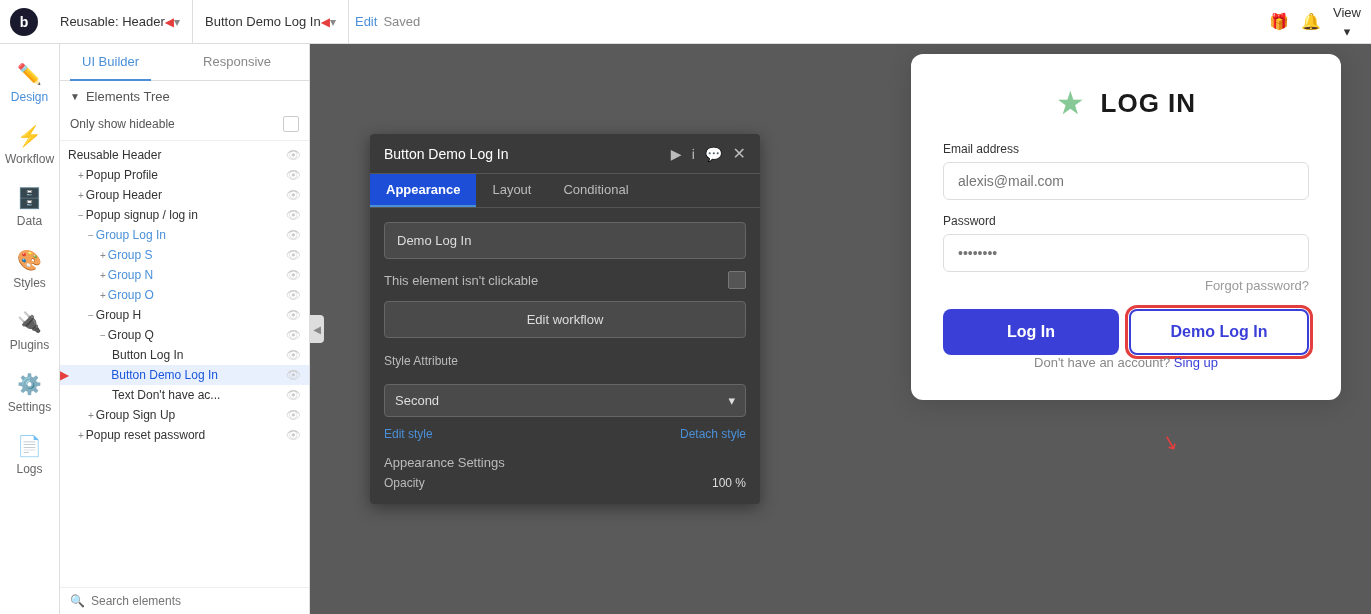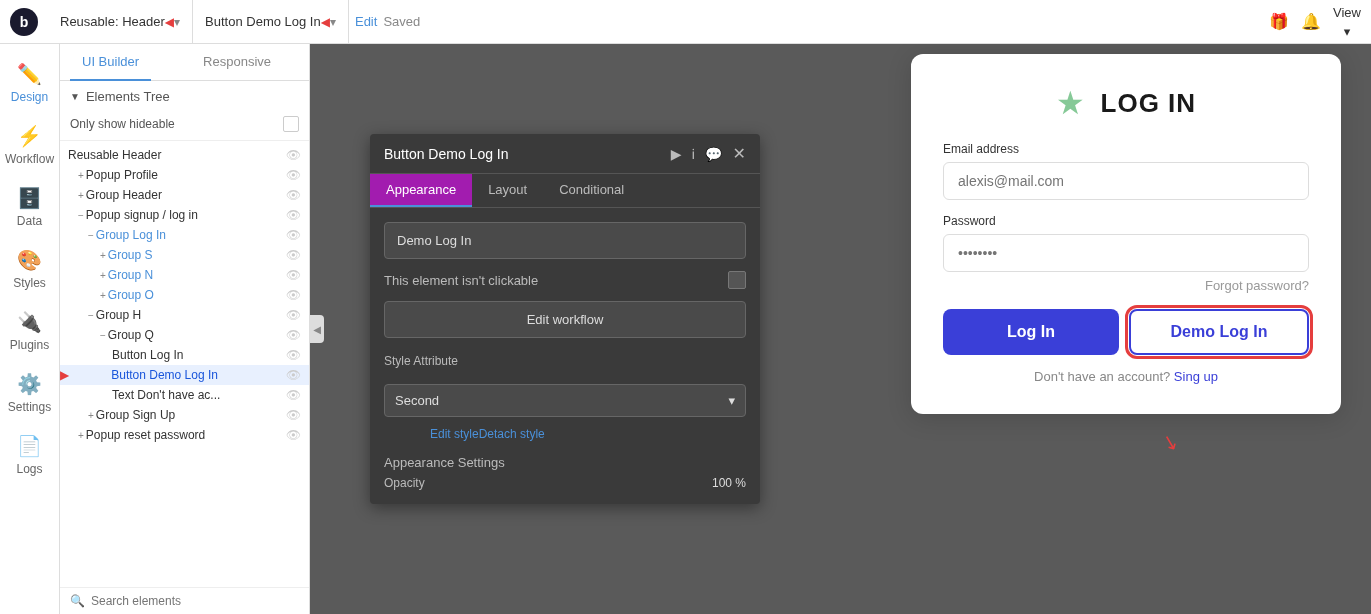--- a/index.html
+++ b/index.html
@@ -135,21 +135,21 @@
     .button-panel-icons { display: flex; align-items: center; gap: 10px; }
     .button-panel-icon { color: #bbb; font-size: 14px; cursor: pointer; }
     .button-panel-close { color: #bbb; font-size: 16px; cursor: pointer; }
     .button-panel-tabs {
       display: flex; border-bottom: 1px solid #555;
     }
     .button-panel-tab {
       padding: 8px 16px; font-size: 13px; color: #bbb; cursor: pointer;
     }
     .button-panel-tab.active {
-      background: #a21caf; color: #fff; border-bottom: 2px solid #4a90d9;
+      background: #1d4ed8; color: #fff; border-bottom: 2px solid #4a90d9; font-weight: bold;
     }
     .button-panel-body { padding: 14px; }
 
     .demo-login-box {
       background: #4a4a4a; border: 1px solid #666; border-radius: 4px;
       padding: 10px 12px; color: #ddd; font-size: 13px; margin-bottom: 12px;
     }
     .not-clickable-row {
       display: flex; align-items: center; justify-content: space-between;
       margin-bottom: 12px;
@@ -165,21 +165,21 @@
     }
 
     .style-attr-label { color: #bbb; font-size: 12px; margin-bottom: 16px; }
     .style-attr-select {
       width: 100%; background: #4a4a4a; border: 1px solid #666; border-radius: 4px;
       padding: 8px 10px; color: #ddd; font-size: 13px;
       display: flex; align-items: center; justify-content: space-between;
       cursor: pointer; margin-bottom: 10px;
     }
     .edit-detach-row {
-      display: flex;  margin-left: 46px;
+      display: flex; justify-content: space-between;
     }
     .edit-style-link { color: #4a90d9; font-size: 12px; cursor: pointer; }
     .detach-style-link { color: #4a90d9; font-size: 12px; cursor: pointer; }
     .appearance-settings-label { color: #bbb; font-size: 13px; margin-top: 14px; font-weight: 500; }
     .opacity-row { display: flex; justify-content: space-between; align-items: center; margin-top: 6px; }
     .opacity-label { color: #bbb; font-size: 12px; }
     .opacity-value { color: #ddd; font-size: 12px; }
 
     
     .login-card {
@@ -201,21 +201,21 @@
     .login-buttons-row { display: flex; gap: 10px; margin-top: 16px; }
     .login-btn {
       flex: 1; padding: 12px; border-radius: 8px; font-size: 16px; font-weight: 700;
       cursor: pointer; border: none;
     }
     .login-btn.primary { background: #3a3fd8; color: #fff; }
     .login-btn.secondary {
       background: #fff; color: #3a3fd8; border: 2px solid #3a3fd8; font-weight: 700;
     }
     .login-btn.secondary.highlighted { outline: 3px solid #e53e3e; outline-offset: 1px; }
-    .signup-row { text-align: center; margin-top: 14px; font-size: 13px; color: #888; }
+    .signup-row { text-align: center; font-size: 13px; color: #888; }
     .signup-link { color: #3a3fd8; font-weight: 500; cursor: pointer; }
 
     .red-arrow-indicator {
       position: absolute; right: 192px; top: 386px;
       color: #e53e3e; font-size: 20px; transform: rotate(15deg);
     }
   </style>
 </head>
 <body>
 

